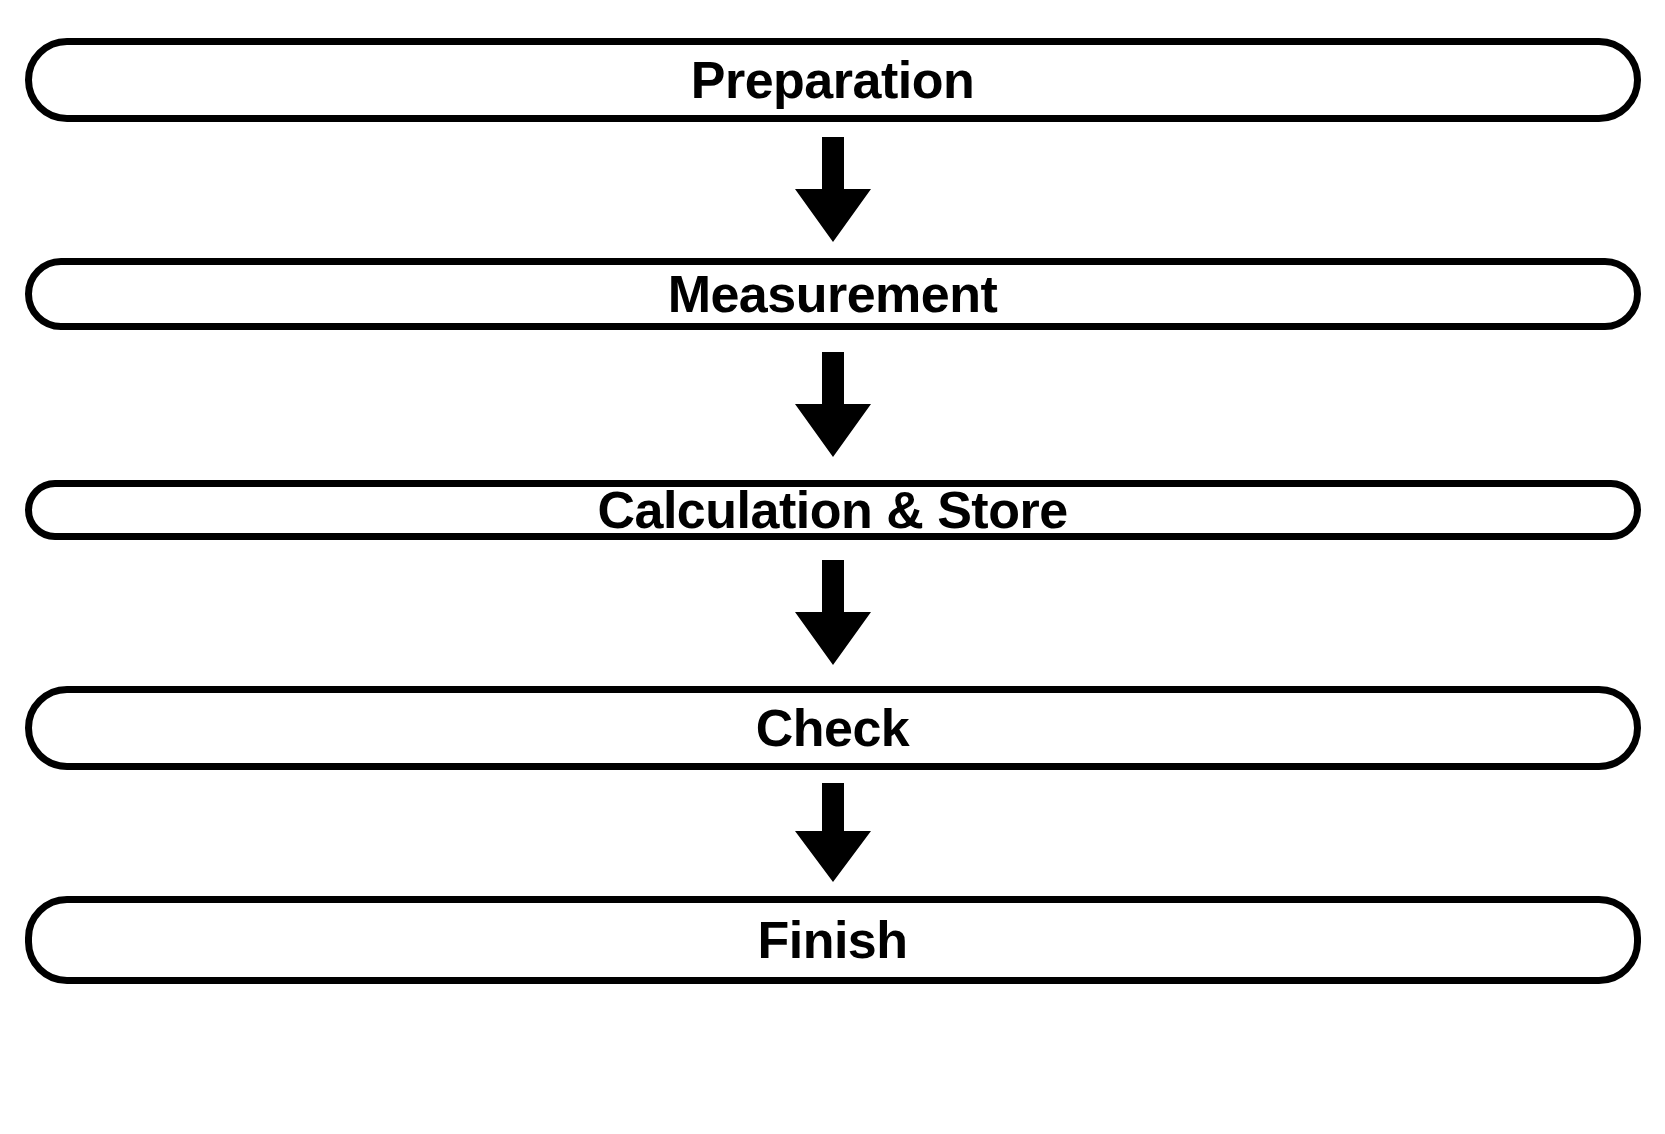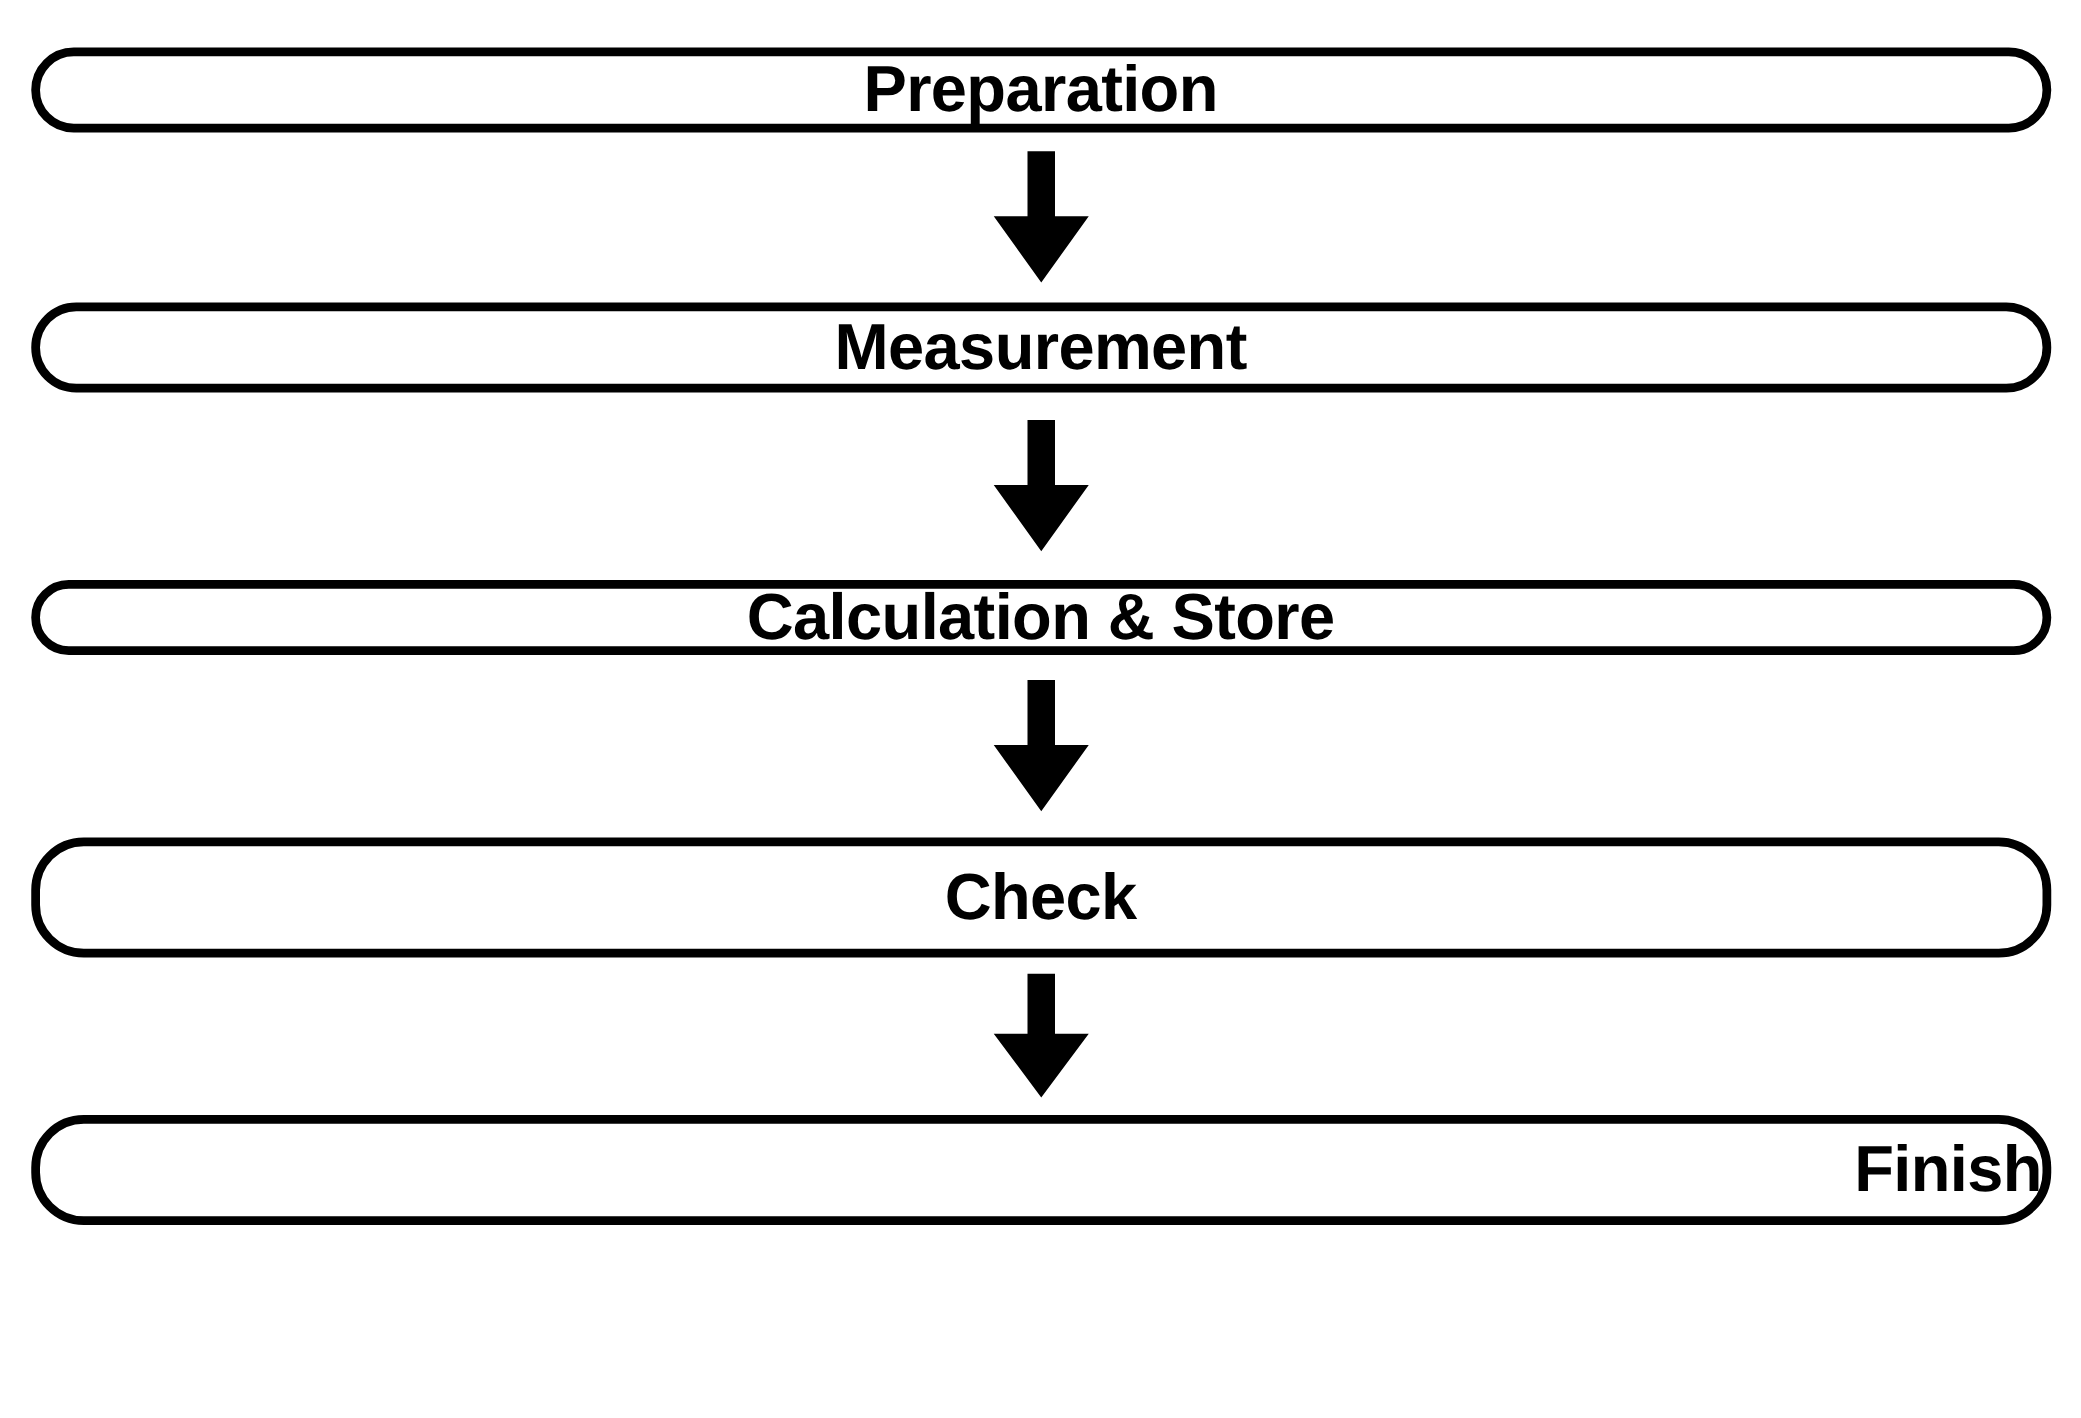--- a/index.html
+++ b/index.html
@@ -61,25 +61,25 @@
     flex: 0 0 auto;
     display: flex;
     align-items: center;
     justify-content: center;
   }
   .arrow-svg {
     display: block;
     overflow: visible;
   }
   
-  .h-1 { height: 68px; }
+  .h-1 { height: 84px; }
   .h-2 { height: 72px; }
   .h-3 { height: 60px; }
-  .h-4 { height: 96px; }
-  .h-5 { height: 88px; justify-content: flex-end; }
+  .h-4 { height: 84px; }
+  .h-5 { height: 88px; }
 
   .gap-1 { height: 136px; }
   .gap-2 { height: 150px; }
   .gap-3 { height: 146px; }
   .gap-4 { height: 126px; }
 </style>
 </head>
 <body>
 
 <div id="canvas">

